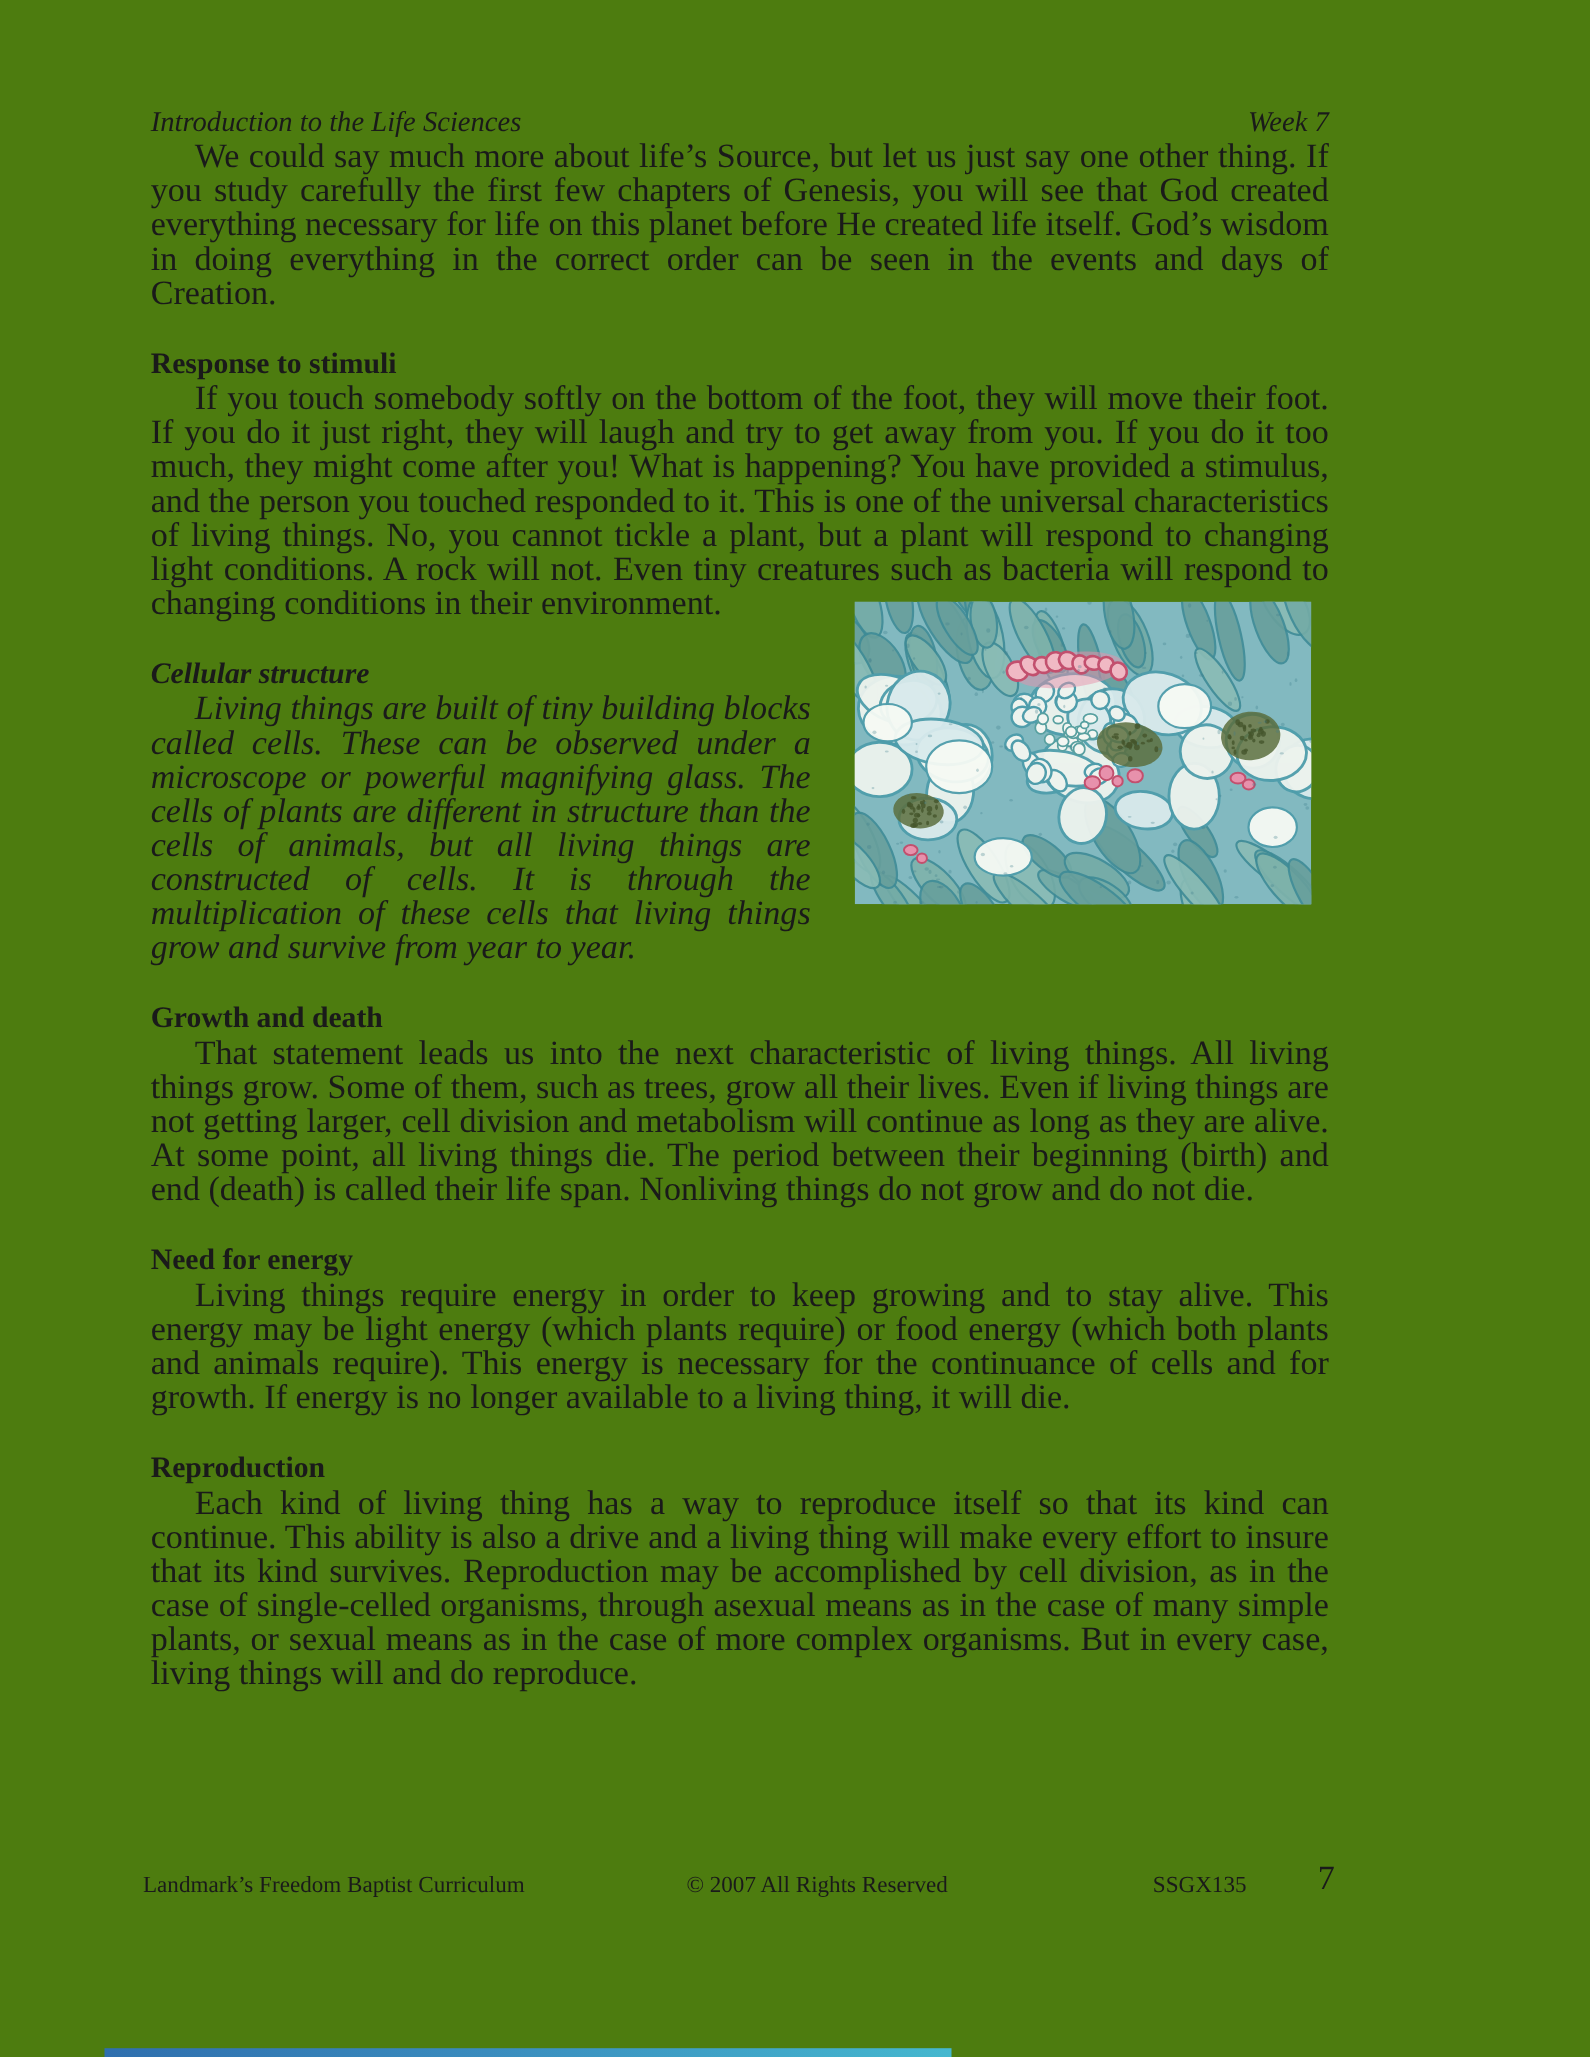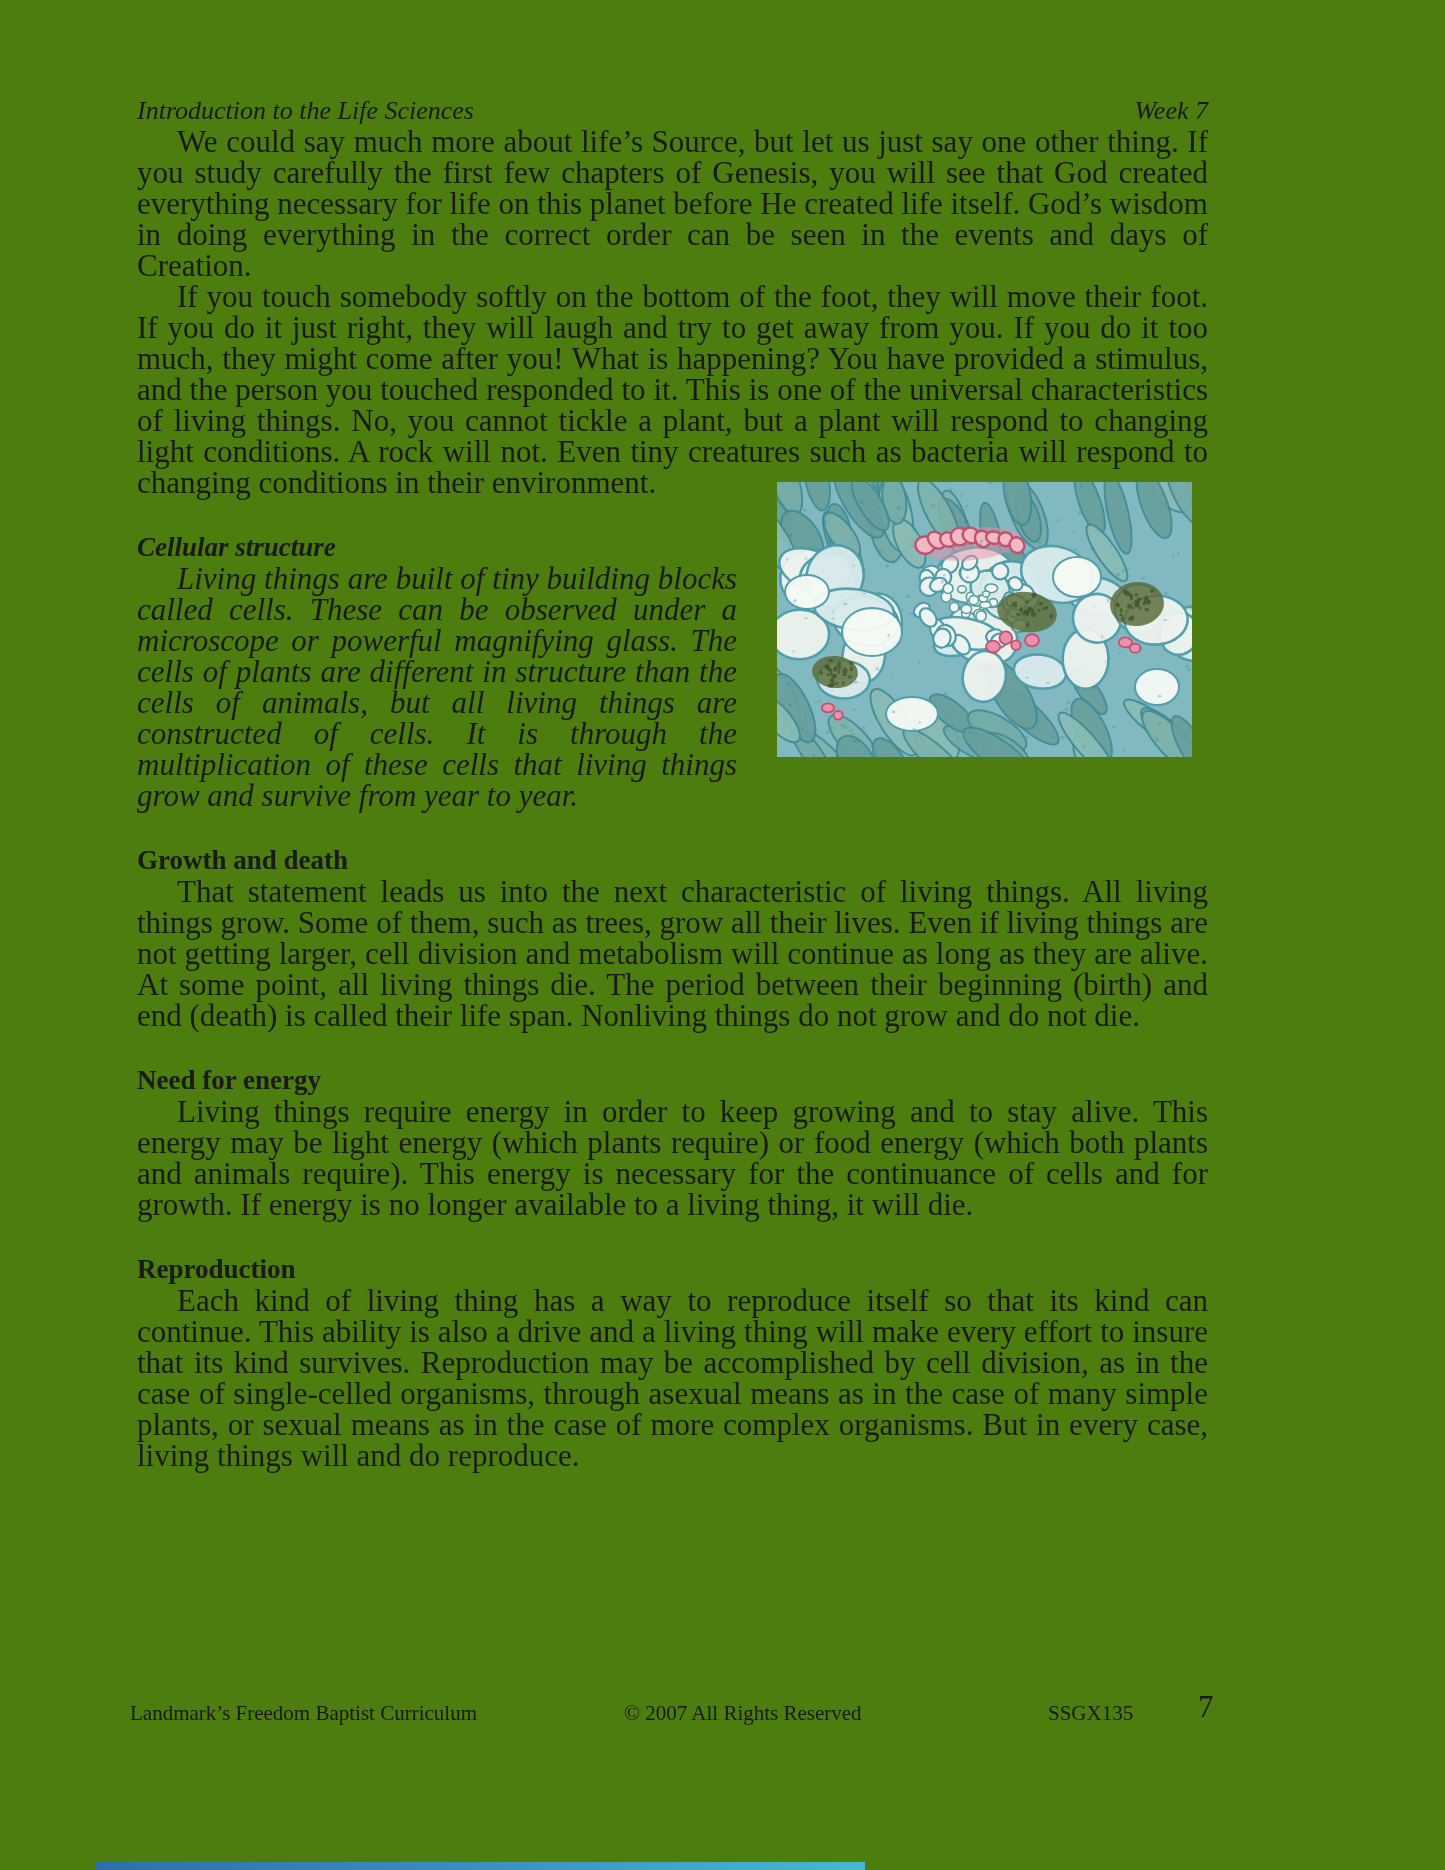--- a/index.html
+++ b/index.html
@@ -90,20 +90,21 @@
 
     <div class="runhead">
       <span>Introduction to the Life Sciences</span>
       <span>Week 7</span>
     </div>
 
     <p class="body intro">We could say much more about life’s Source, but let us just say one other thing. If you study carefully the first few chapters of Genesis, you will see that God created everything necessary for life on this planet before He created life itself. God’s wisdom in doing everything in the correct order can be seen in the events and days of Creation.</p>
 
 
     <div class="section">
+      <h3 class="sechead">Response to stimuli</h3>
       <p class="body">If you touch somebody softly on the bottom of the foot, they will move their foot. If you do it just right, they will laugh and try to get away from you. If you do it too much, they might come after you! What is happening? You have provided a stimulus, and the person you touched responded to it. This is one of the universal characteristics of living things. No, you cannot tickle a plant, but a plant will respond to changing light conditions. A rock will not. Even tiny creatures such as bacteria will respond to changing conditions in their environment.</p>
     </div>
 
     <div class="section">
       <div class="cell-row">
         <div class="cell-text">
           <h3 class="sechead">Cellular structure</h3>
           <p class="body">Living things are built of tiny building blocks called cells. These can be observed under a microscope or powerful magnifying glass. The cells of plants are different in structure than the cells of animals, but all living things are constructed of cells. It is through the multiplication of these cells that living things grow and survive from year to year.</p>
         </div>
         <div class="cell-figure">

